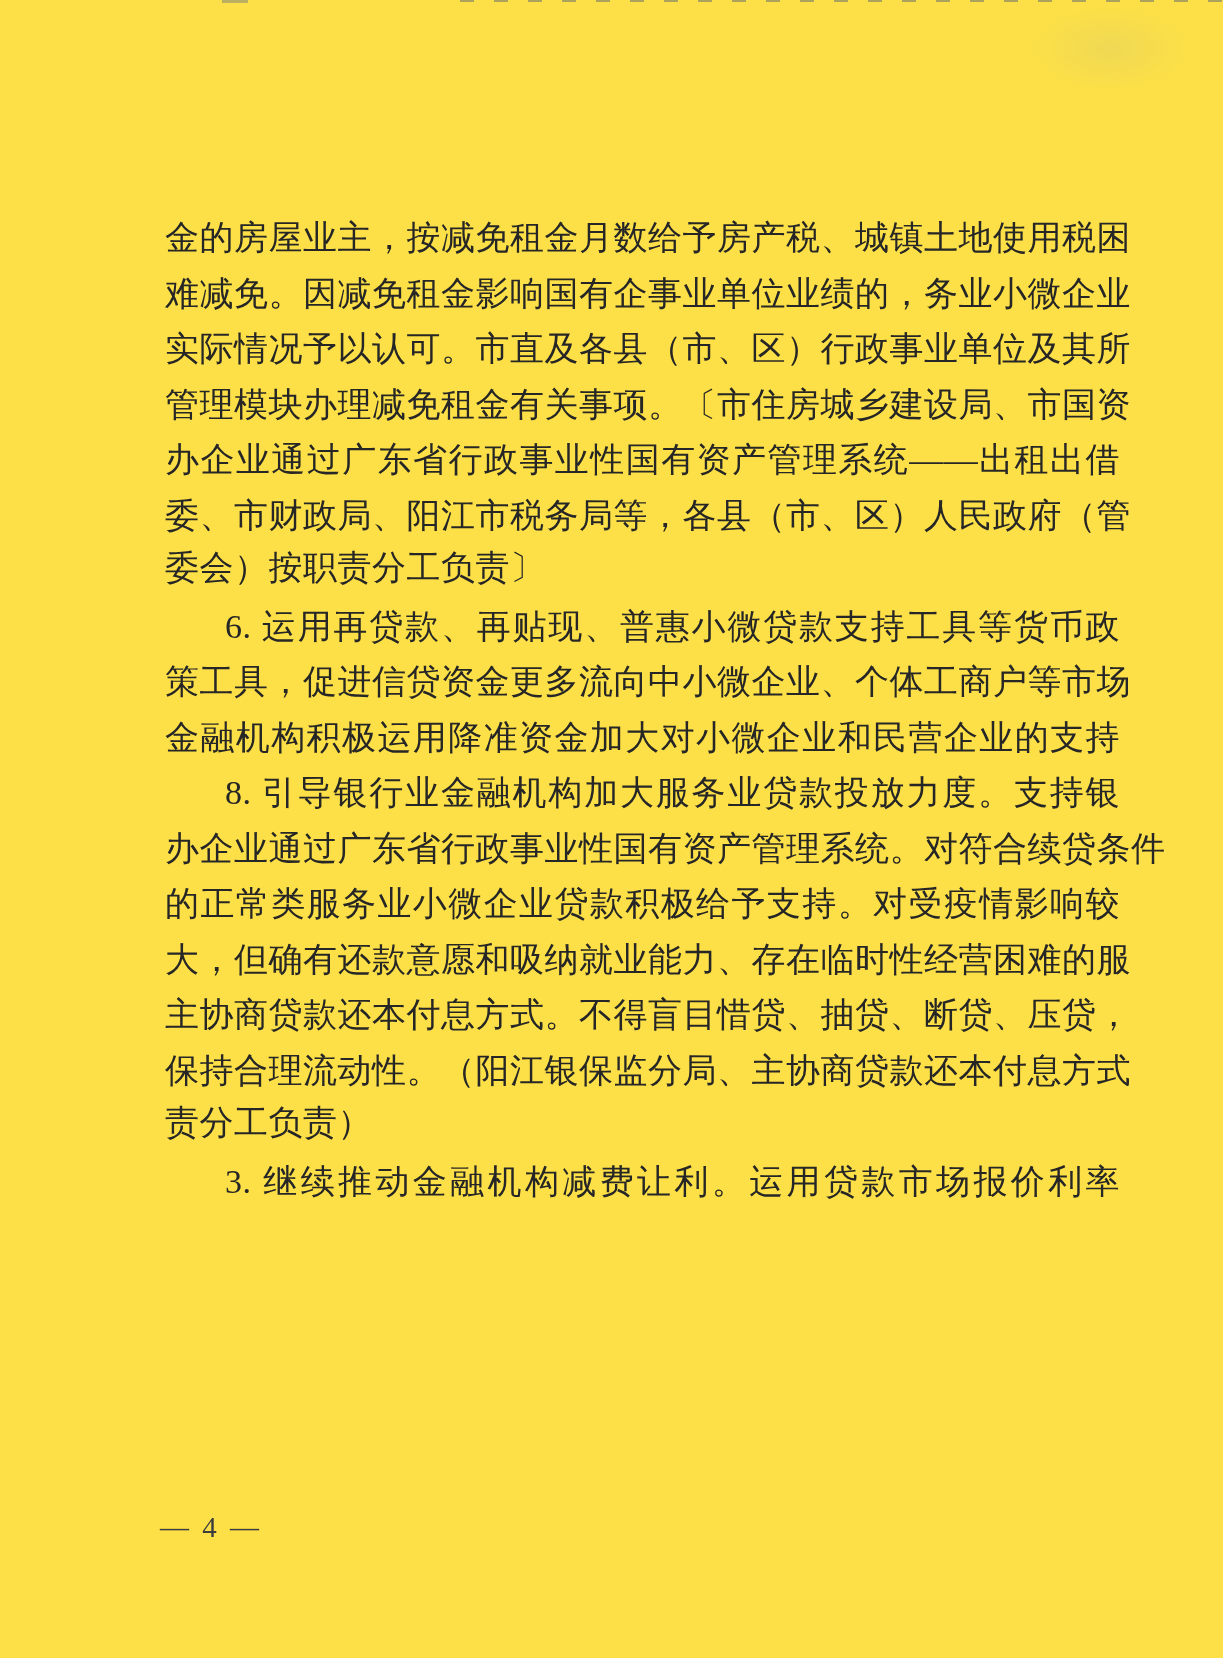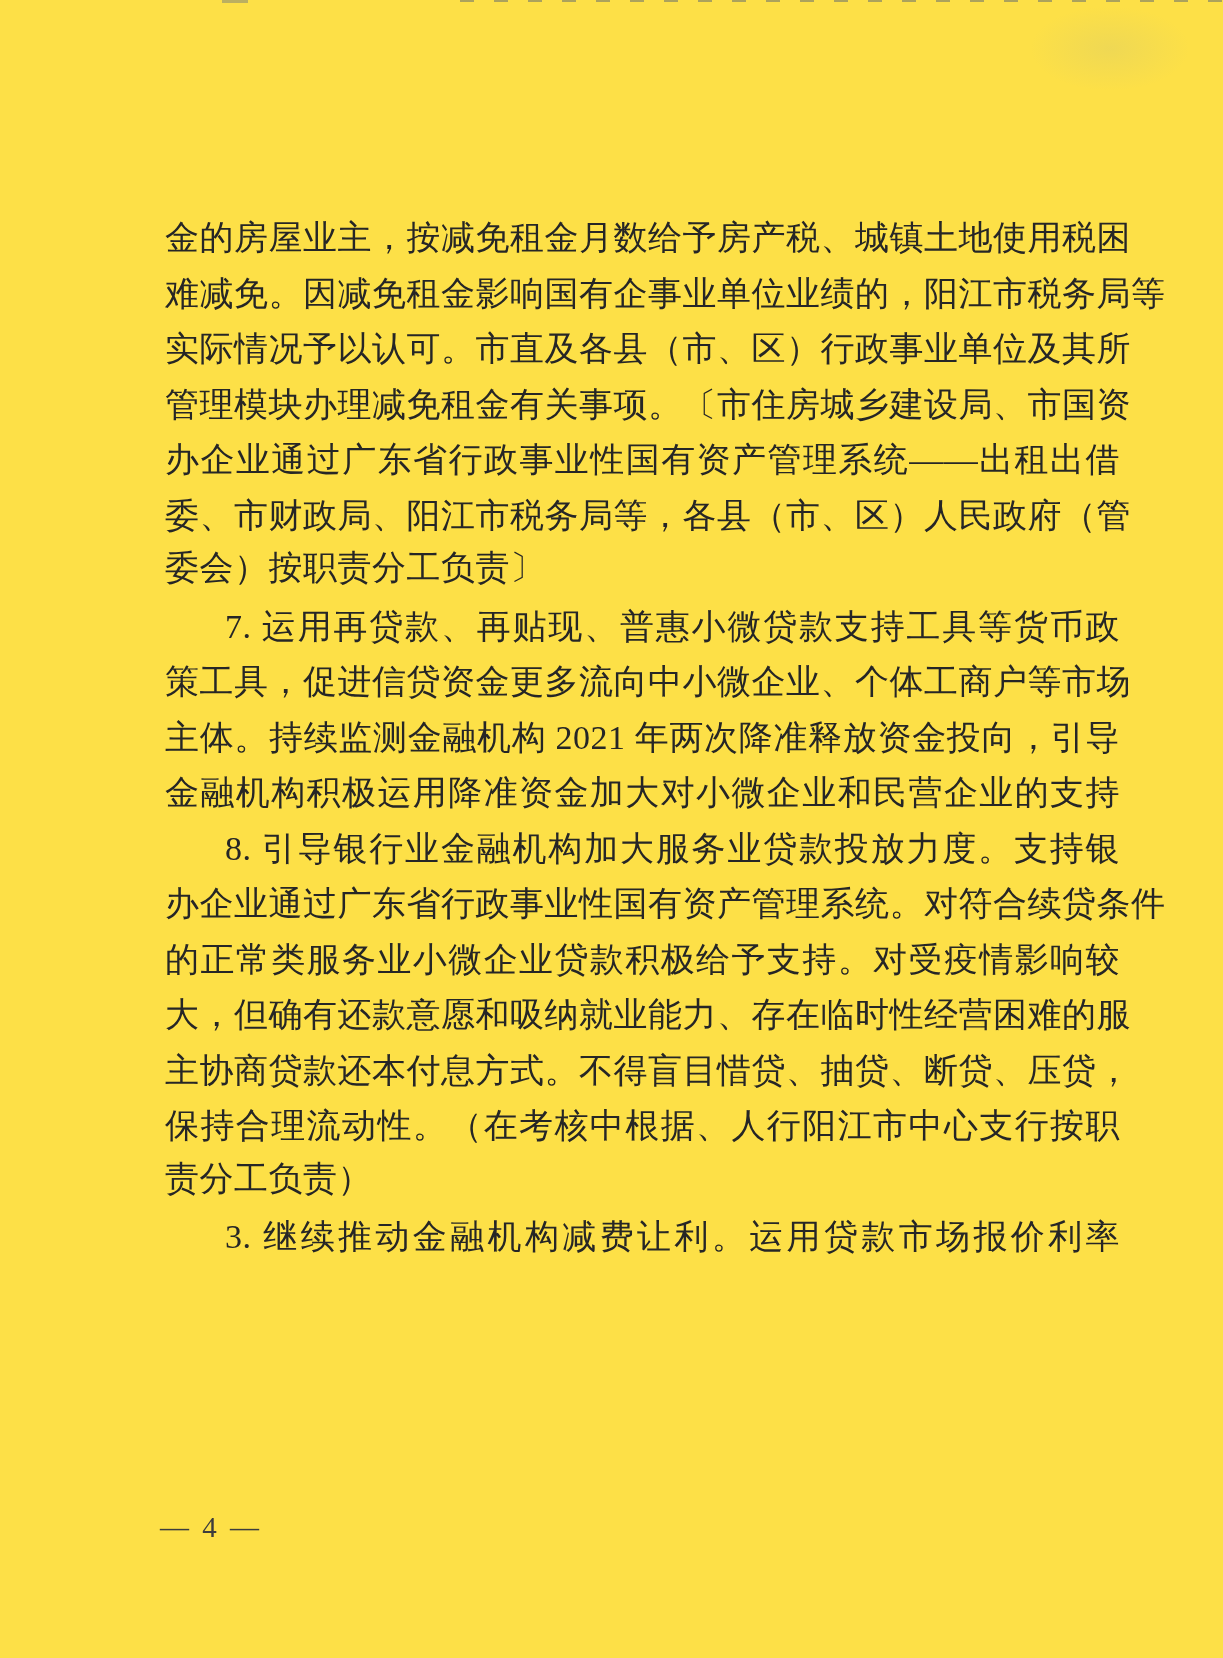--- a/index.html
+++ b/index.html
@@ -80,35 +80,34 @@
 <body>
 
 <div class="page">
 
   <div class="scan-tick"></div>
   <div class="scan-hairline"></div>
   <div class="scan-smudge"></div>
 
   <div class="text-block">
     <div class="line">金的房屋业主，按减免租金月数给予房产税、城镇土地使用税困</div>
-    <div class="line">难减免。因减免租金影响国有企事业单位业绩的，阳江市税务局等</div>
+    <div class="line">难减免。因减免租金影响国有企事业单位业绩的，务业小微企业</div>
     <div class="line">实际情况予以认可。市直及各县（市、区）行政事业单位及其所</div>
     <div class="line">管理模块办理减免租金有关事项。〔市住房城乡建设局、市国资</div>
     <div class="line">办企业通过广东省行政事业性国有资产管理系统——出租出借</div>
     <div class="line">委、市财政局、阳江市税务局等，各县（市、区）人民政府（管</div>
     <div class="line short">委会）按职责分工负责〕</div>
-    <div class="line indent">7. 运用再贷款、再贴现、普惠小微贷款支持工具等货币政</div>
+    <div class="line indent">6. 运用再贷款、再贴现、普惠小微贷款支持工具等货币政</div>
     <div class="line">策工具，促进信贷资金更多流向中小微企业、个体工商户等市场</div>
-    <div class="line">主体。持续监测金融机构 2021 年两次降准释放资金投向，引导</div>
     <div class="line">金融机构积极运用降准资金加大对小微企业和民营企业的支持</div>
     <div class="line indent">8. 引导银行业金融机构加大服务业贷款投放力度。支持银</div>
     <div class="line">办企业通过广东省行政事业性国有资产管理系统。对符合续贷条件</div>
     <div class="line">的正常类服务业小微企业贷款积极给予支持。对受疫情影响较</div>
     <div class="line">大，但确有还款意愿和吸纳就业能力、存在临时性经营困难的服</div>
     <div class="line">主协商贷款还本付息方式。不得盲目惜贷、抽贷、断贷、压贷，</div>
-    <div class="line">保持合理流动性。（在考核中根据、人行阳江市中心支行按职</div>
+    <div class="line">保持合理流动性。（阳江银保监分局、主协商贷款还本付息方式</div>
     <div class="line short">责分工负责）</div>
     <div class="line indent">3. 继续推动金融机构减费让利。运用贷款市场报价利率</div>
   </div>
 
   <div class="page-number">— 4 —</div>
 
 </div>
 
 </body></html>

